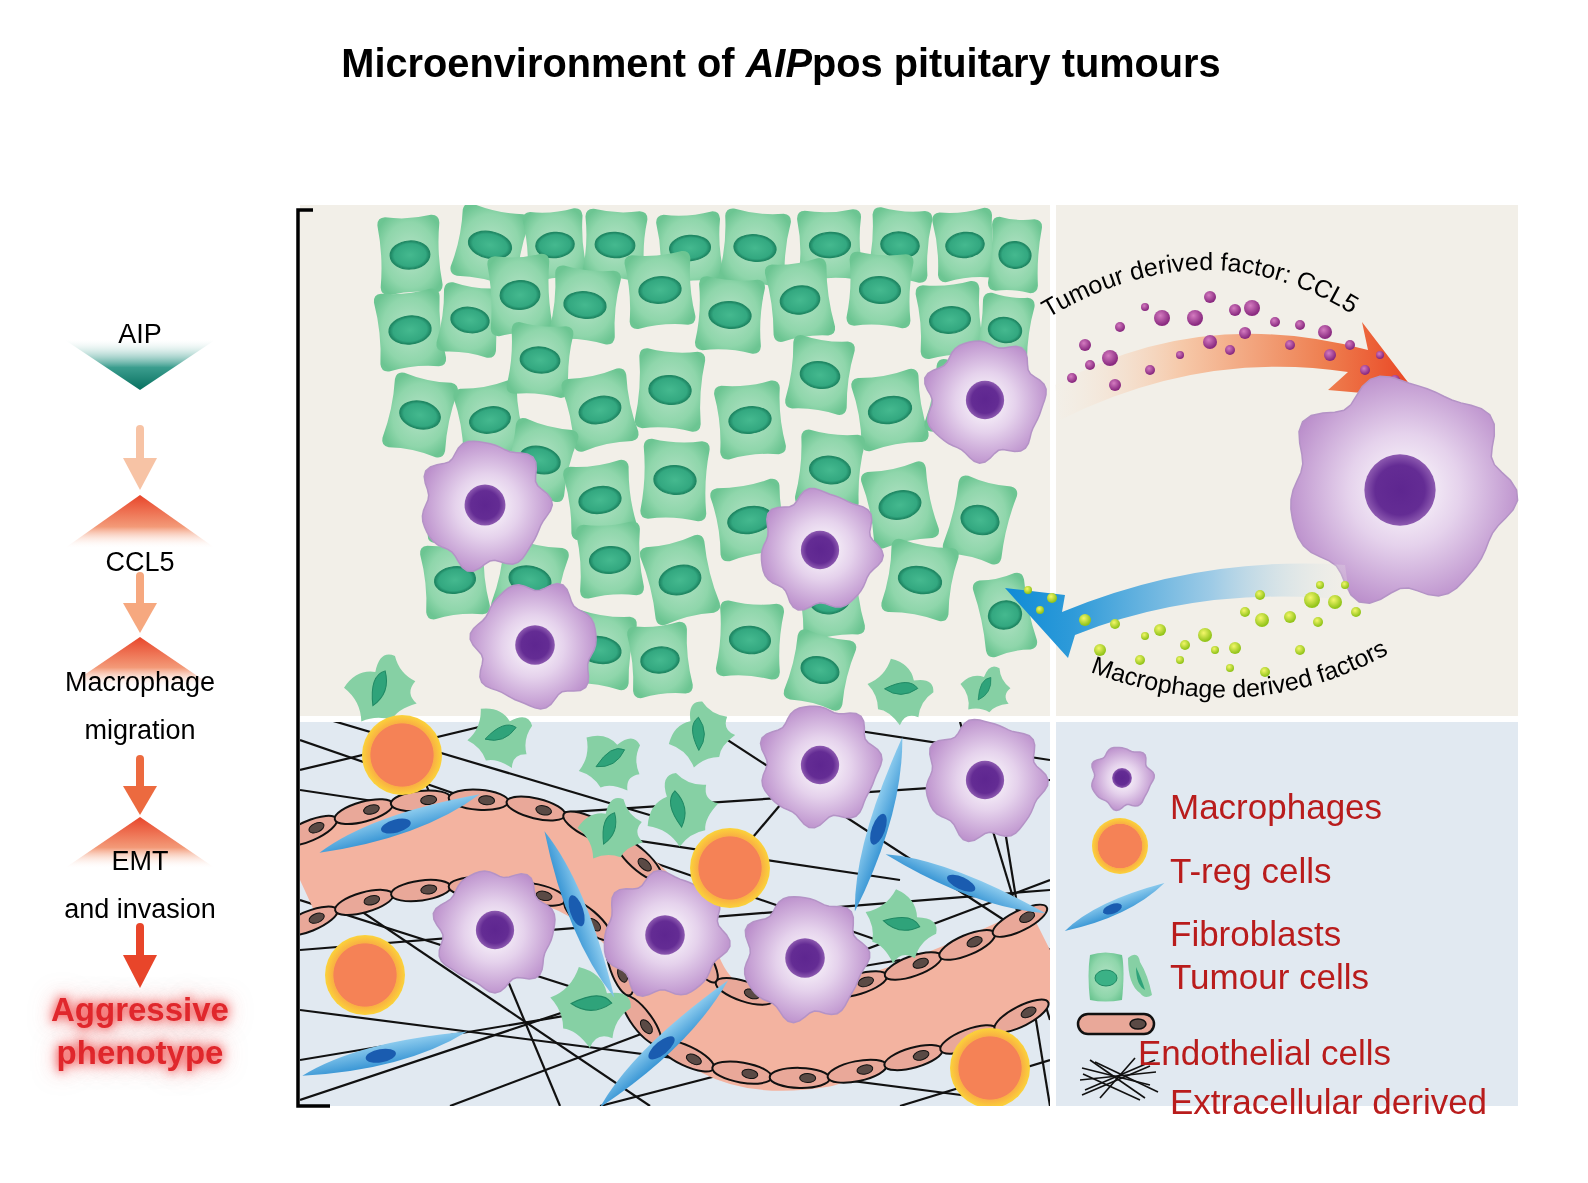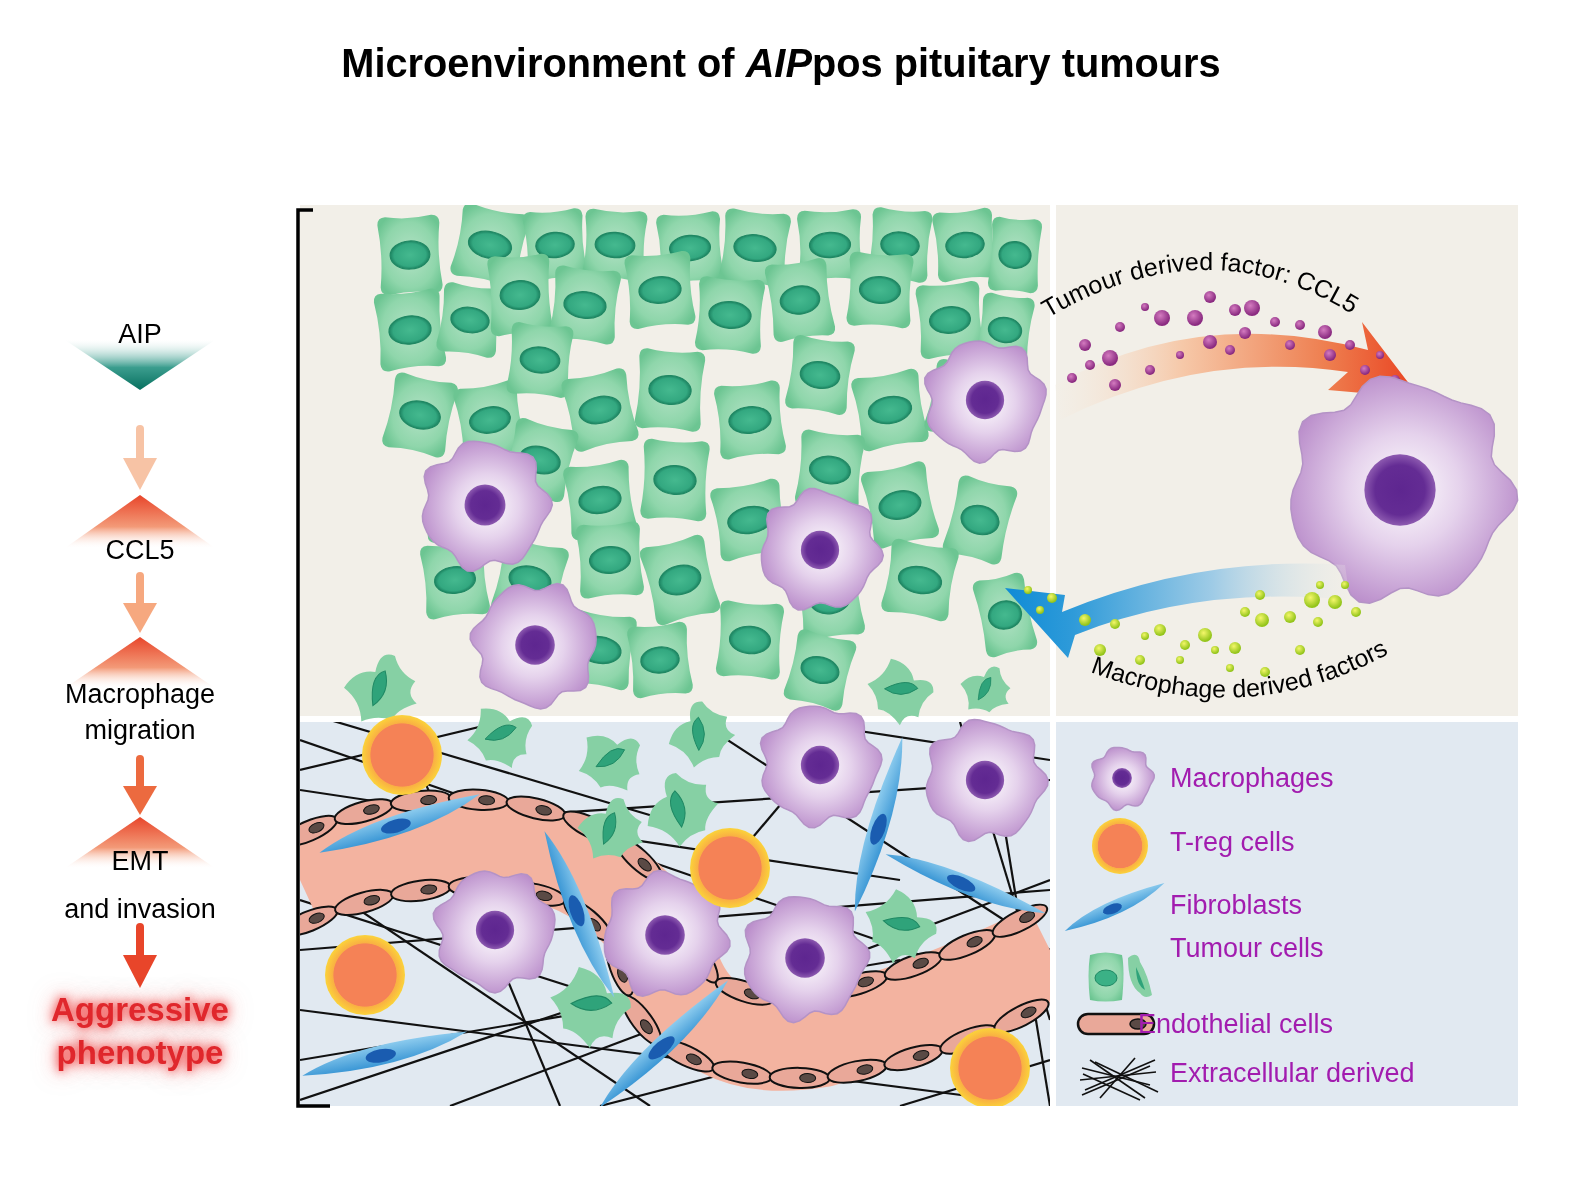--- a/index.html
+++ b/index.html
@@ -3,21 +3,21 @@
 <meta charset="utf-8">
 <style>
   html,body{margin:0;padding:0;background:#ffffff;}
   body{width:1588px;height:1183px;position:relative;overflow:hidden;font-family:"Liberation Sans",sans-serif;}
   #title{position:absolute;left:0;top:40px;width:1562px;text-align:center;font-weight:bold;font-size:41px;color:#000;font-family:"Liberation Sans",sans-serif;letter-spacing:0px;transform:scaleX(0.97);}
   #title i{font-style:italic;}
   #flow{position:absolute;left:40px;top:300px;width:200px;height:800px;}
   .flow-label{position:absolute;left:0;width:200px;text-align:center;font-size:27px;color:#000;line-height:36px;}
   #aggressive{position:absolute;left:0;width:200px;text-align:center;font-size:33px;font-weight:bold;color:#e0272c;line-height:43px;text-shadow:0 0 8px rgba(240,60,60,.9),0 0 16px rgba(240,80,80,.7),0 0 24px rgba(250,120,120,.5);}
   #scene{position:absolute;left:0;top:0;}
-  .legend-label{position:absolute;font-size:27px;color:#a21caf;}
+  .legend-label{position:absolute;font-size:35px;color:#b91c1c;margin-top:24px;}
 </style>
 </head>
 <body>
 
 <div id="title"><span>Microenvironment of </span><i>AIP</i><span>pos pituitary tumours</span></div>
 
 <div id="flow">
   <svg width="200" height="800" style="position:absolute;left:0;top:0">
     <defs>
       <linearGradient id="gTeal" x1="0" y1="0" x2="0" y2="1">
@@ -51,22 +51,22 @@
       <polygon points="83,486 117,486 100,515" fill="#ec6a3f"></polygon>
     </g>
     <polygon points="100,517 175,568 25,568" fill="url(#gOrange)"></polygon>
 
     <g>
       <rect x="96" y="623" width="8" height="36" rx="4" fill="#e8452a"></rect>
       <polygon points="83,655 117,655 100,688" fill="#e8452a"></polygon>
     </g>
   </svg>
   <div class="flow-label" style="top:16px">AIP</div>
-  <div class="flow-label" style="top:232px">CCL5</div>
-  <div class="flow-label" style="top:376px">Macrophage</div>
+  <div class="flow-label" style="top:244px">CCL5</div>
+  <div class="flow-label" style="top:364px">Macrophage</div>
   <div class="flow-label" style="top:412px">migration</div>
   <div class="flow-label" style="top:543px">EMT</div>
   <div class="flow-label" style="top:591px">and invasion</div>
   <div id="aggressive2" style="position:absolute;left:0;top:731px;width:200px;text-align:center;font-size:33px;font-weight:bold;color:#e0272c;line-height:43px;text-shadow:0 0 8px rgba(240,60,60,.9),0 0 16px rgba(240,80,80,.7),0 0 24px rgba(250,120,120,.5);">phenotype</div>
   <div id="aggressive" style="top:688px">Aggressive</div>
 </div>
 
 <svg id="scene" width="1588" height="1183">
   <defs>
     <radialGradient id="rgTumour" cx="0.5" cy="0.5" r="0.6">

